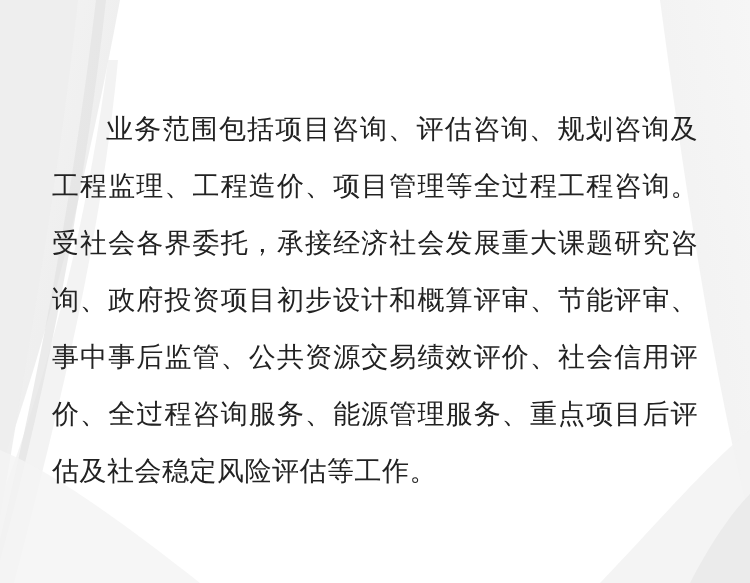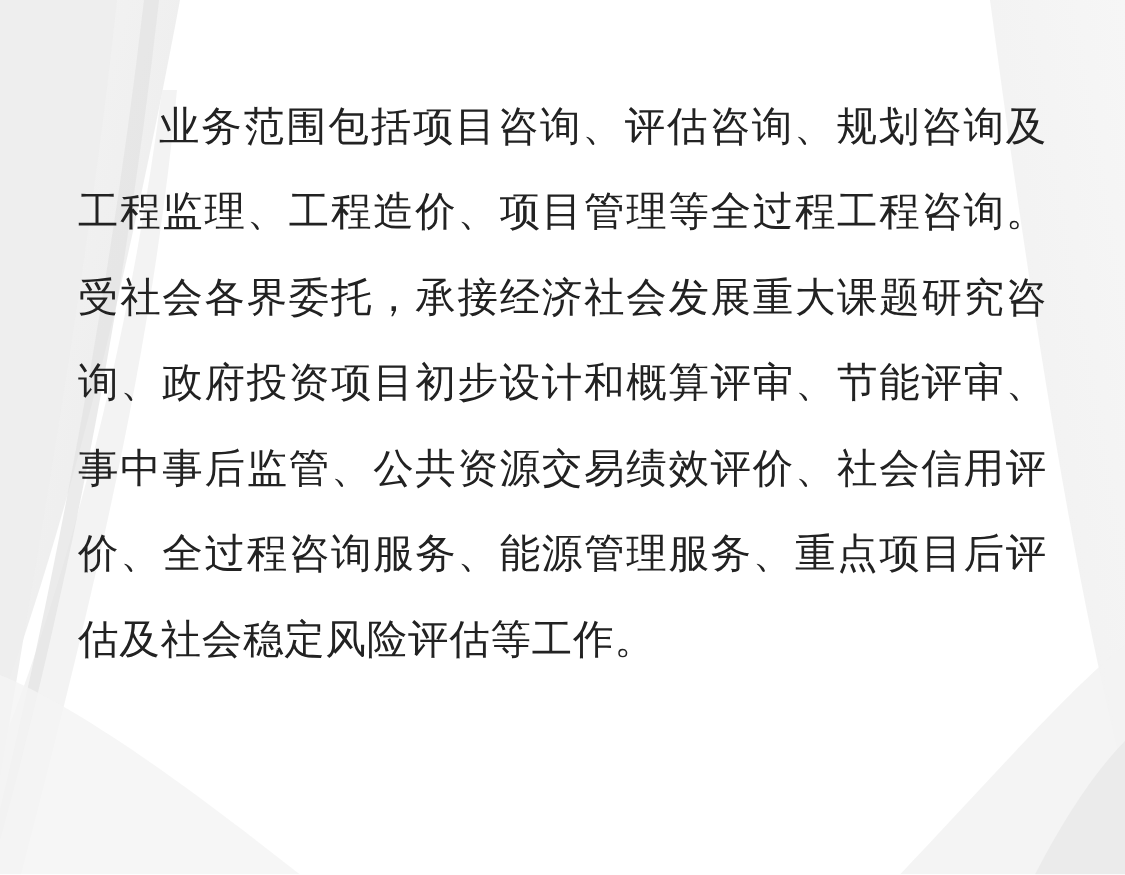--- a/index.html
+++ b/index.html
@@ -34,21 +34,21 @@
   .content {
     position: absolute;
     left: 0;
     top: 0;
     width: 750px;
     height: 583px;
     box-sizing: border-box;
     padding: 56px 48px 40px 48px;
     display: flex;
     flex-direction: column;
-    justify-content: flex-start;
+    justify-content: center;
   }
 
   .body-text {
     font-family: "DejaVu Sans", "Liberation Sans", sans-serif;
     font-size: 27px;
     line-height: 57px;
     color: #222222;
     letter-spacing: 0.5px;
     text-align: justify;
     text-justify: inter-ideograph;

